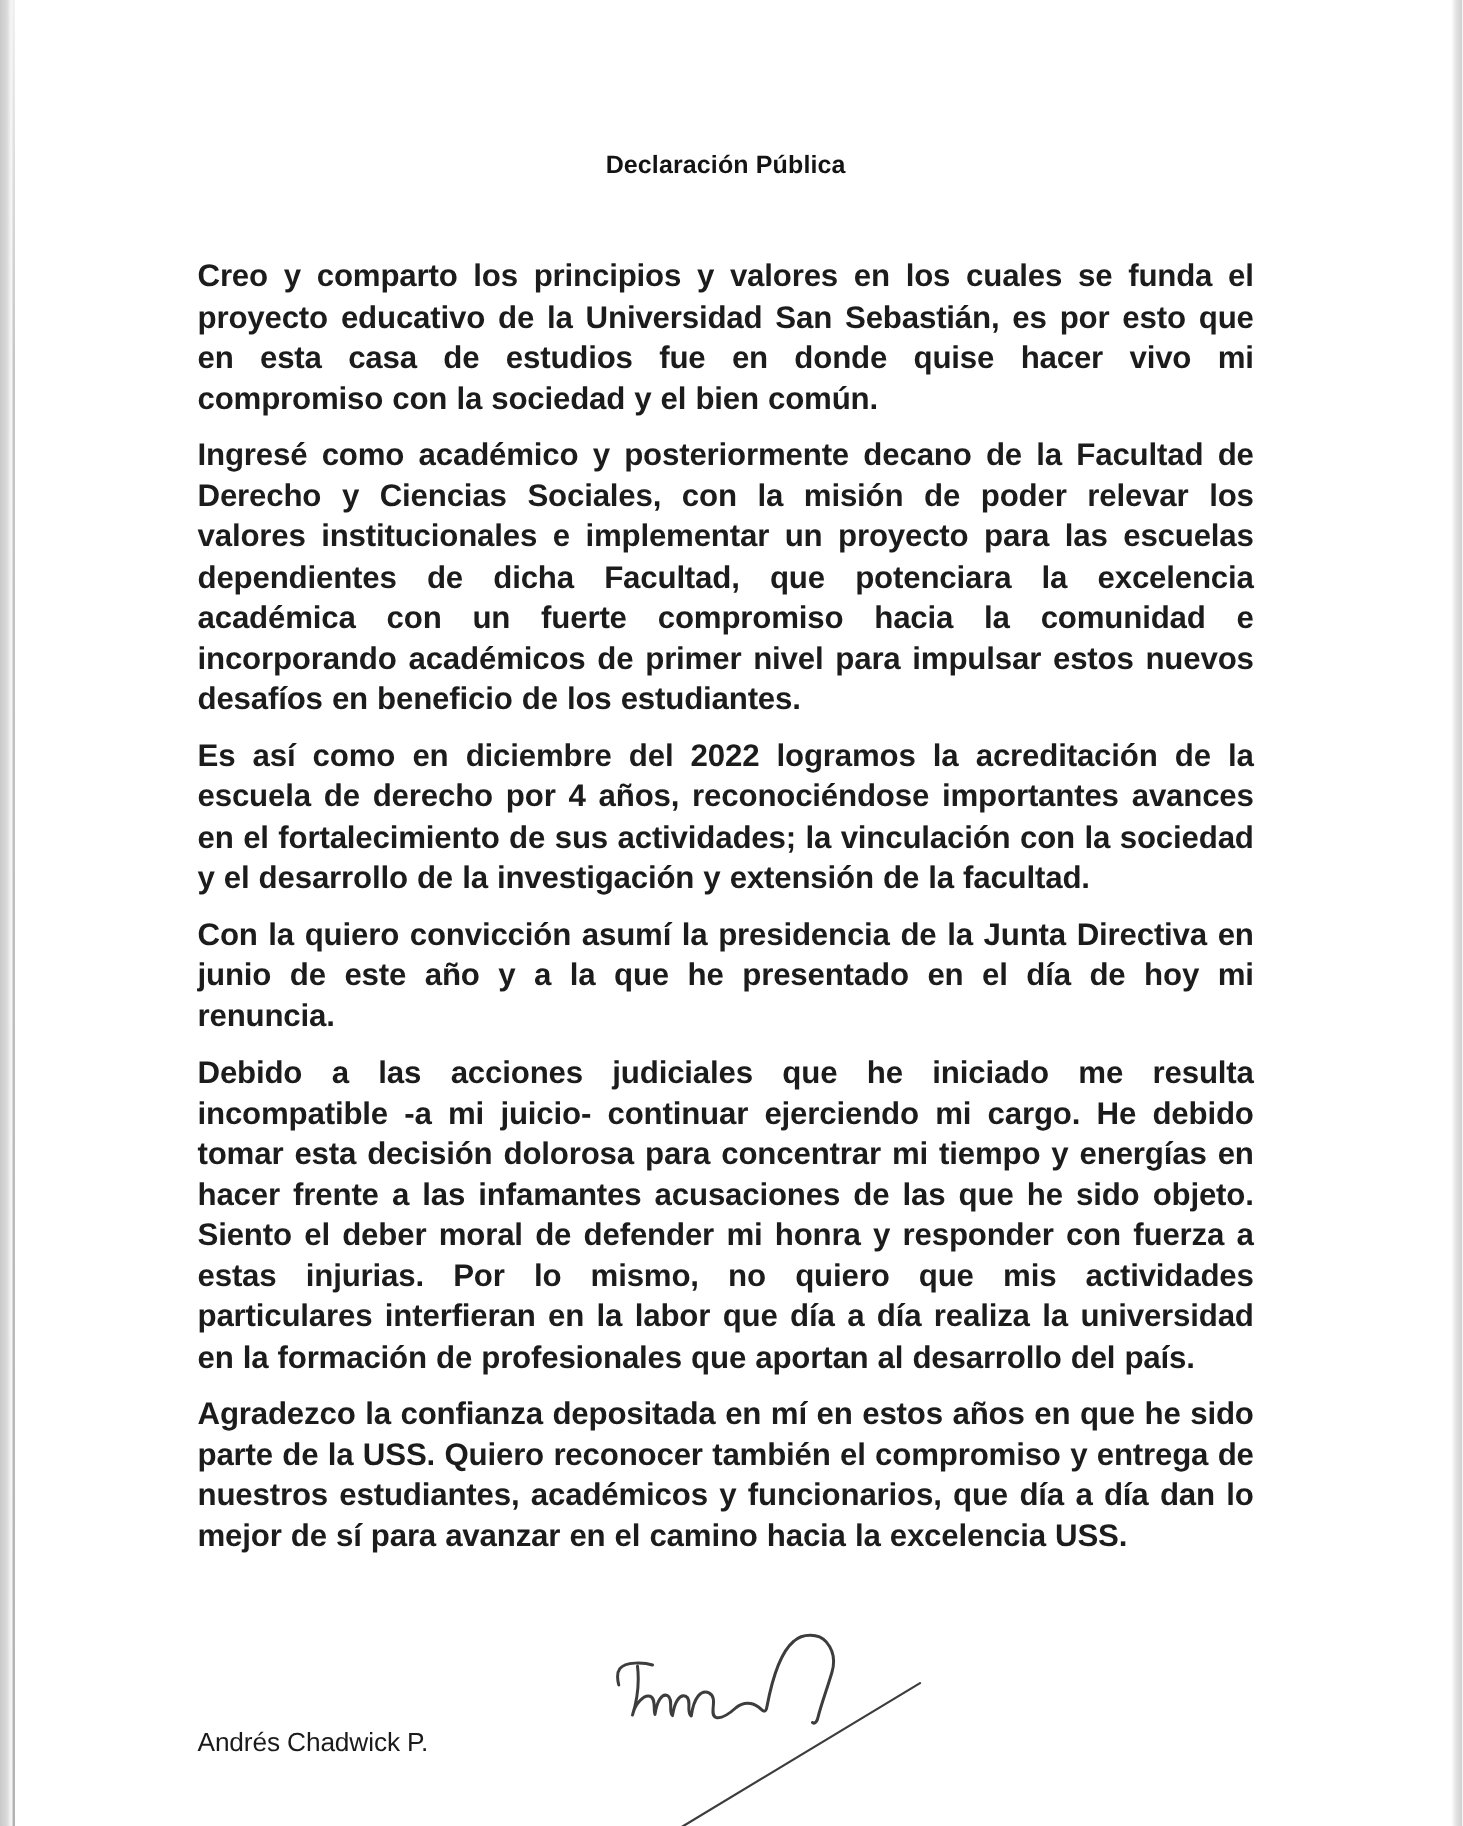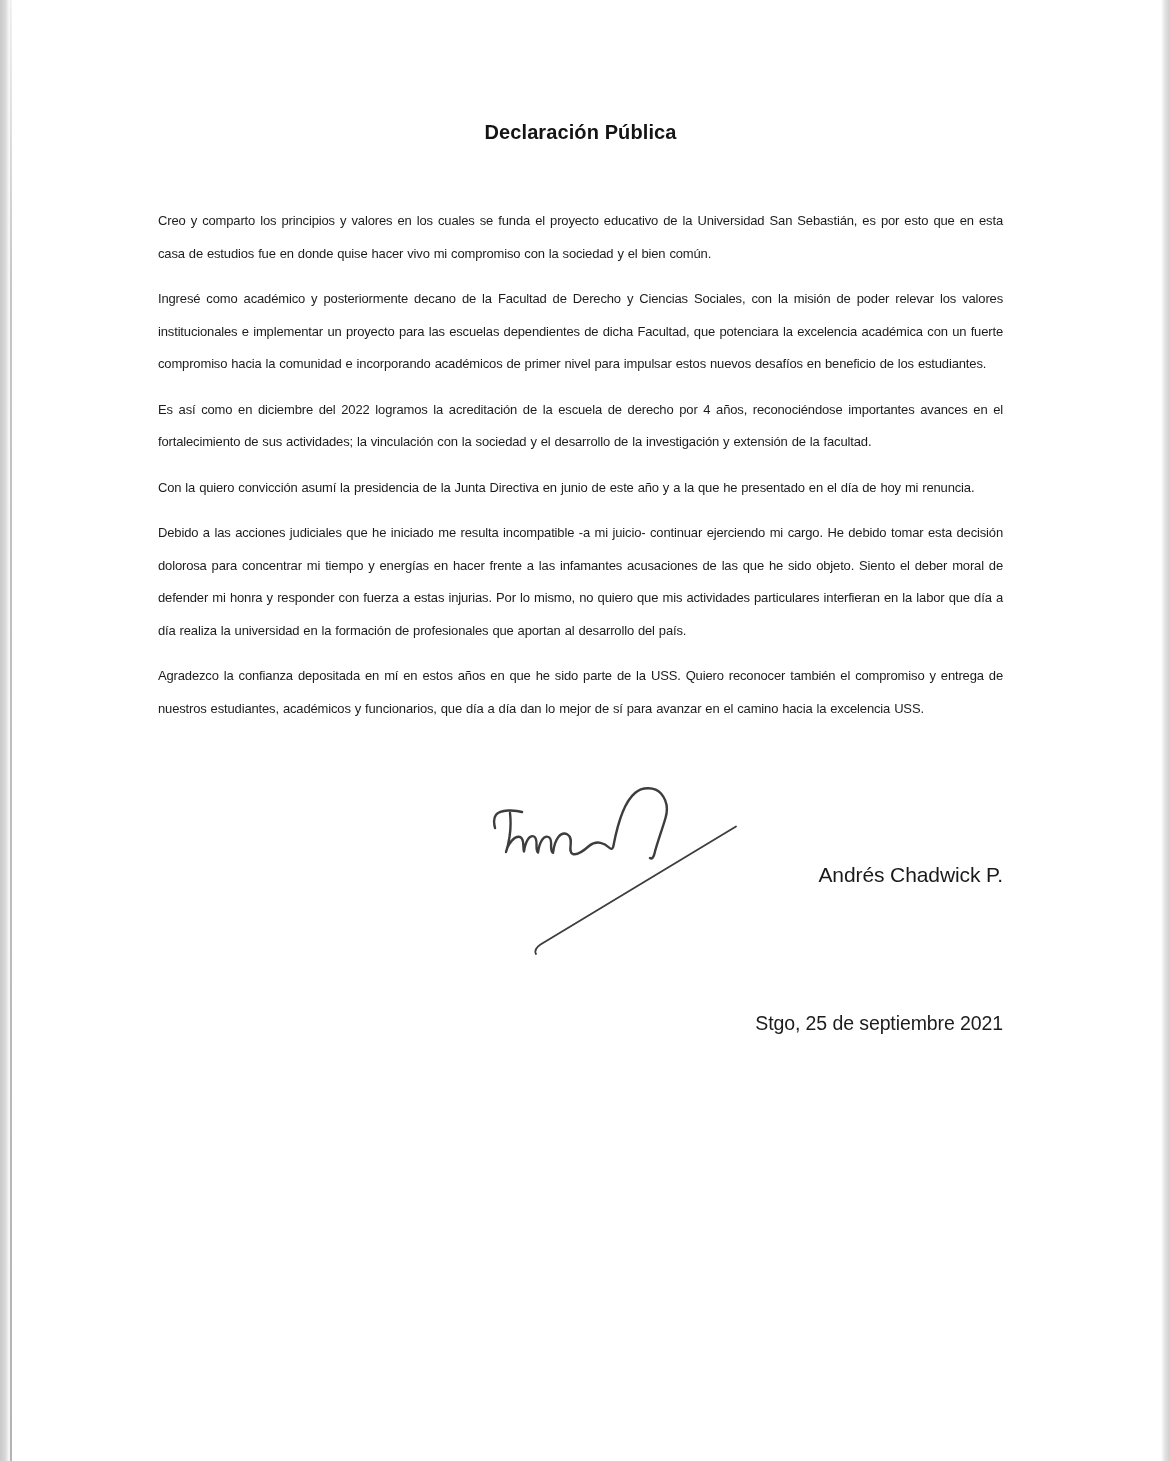--- a/index.html
+++ b/index.html
@@ -37,38 +37,39 @@
   .doc-title {
     font-size: 20px;
     font-weight: bold;
     text-align: center;
     line-height: 26px;
     letter-spacing: 0.1px;
     margin: 0 0 60px 0;
     color: #141414;
   }
   .doc-p {
-    font-size: 13px;
+    font-size: 25px;
     line-height: 32.5px;
     text-align: justify;
     text-justify: inter-word;
     letter-spacing: -0.15px;
     word-spacing: 0.5px;
     margin: 0 0 13px 0;
+    font-weight: bold;
   }
   .signature-area {
     position: relative;
     height: 230px;
     margin-top: 55px;
   }
   .signature-name {
     position: absolute;
     top: 83px; left: 0;
     width: 100%;
-    text-align: right;
+    text-align: left;
     font-size: 21px;
     letter-spacing: -0.1px;
     color: #1a1a1a;
   }
   .signature-svg {
     position: absolute;
     left: 312px; top: 0;
   }
   .date-line {
     font-size: 19.5px;

